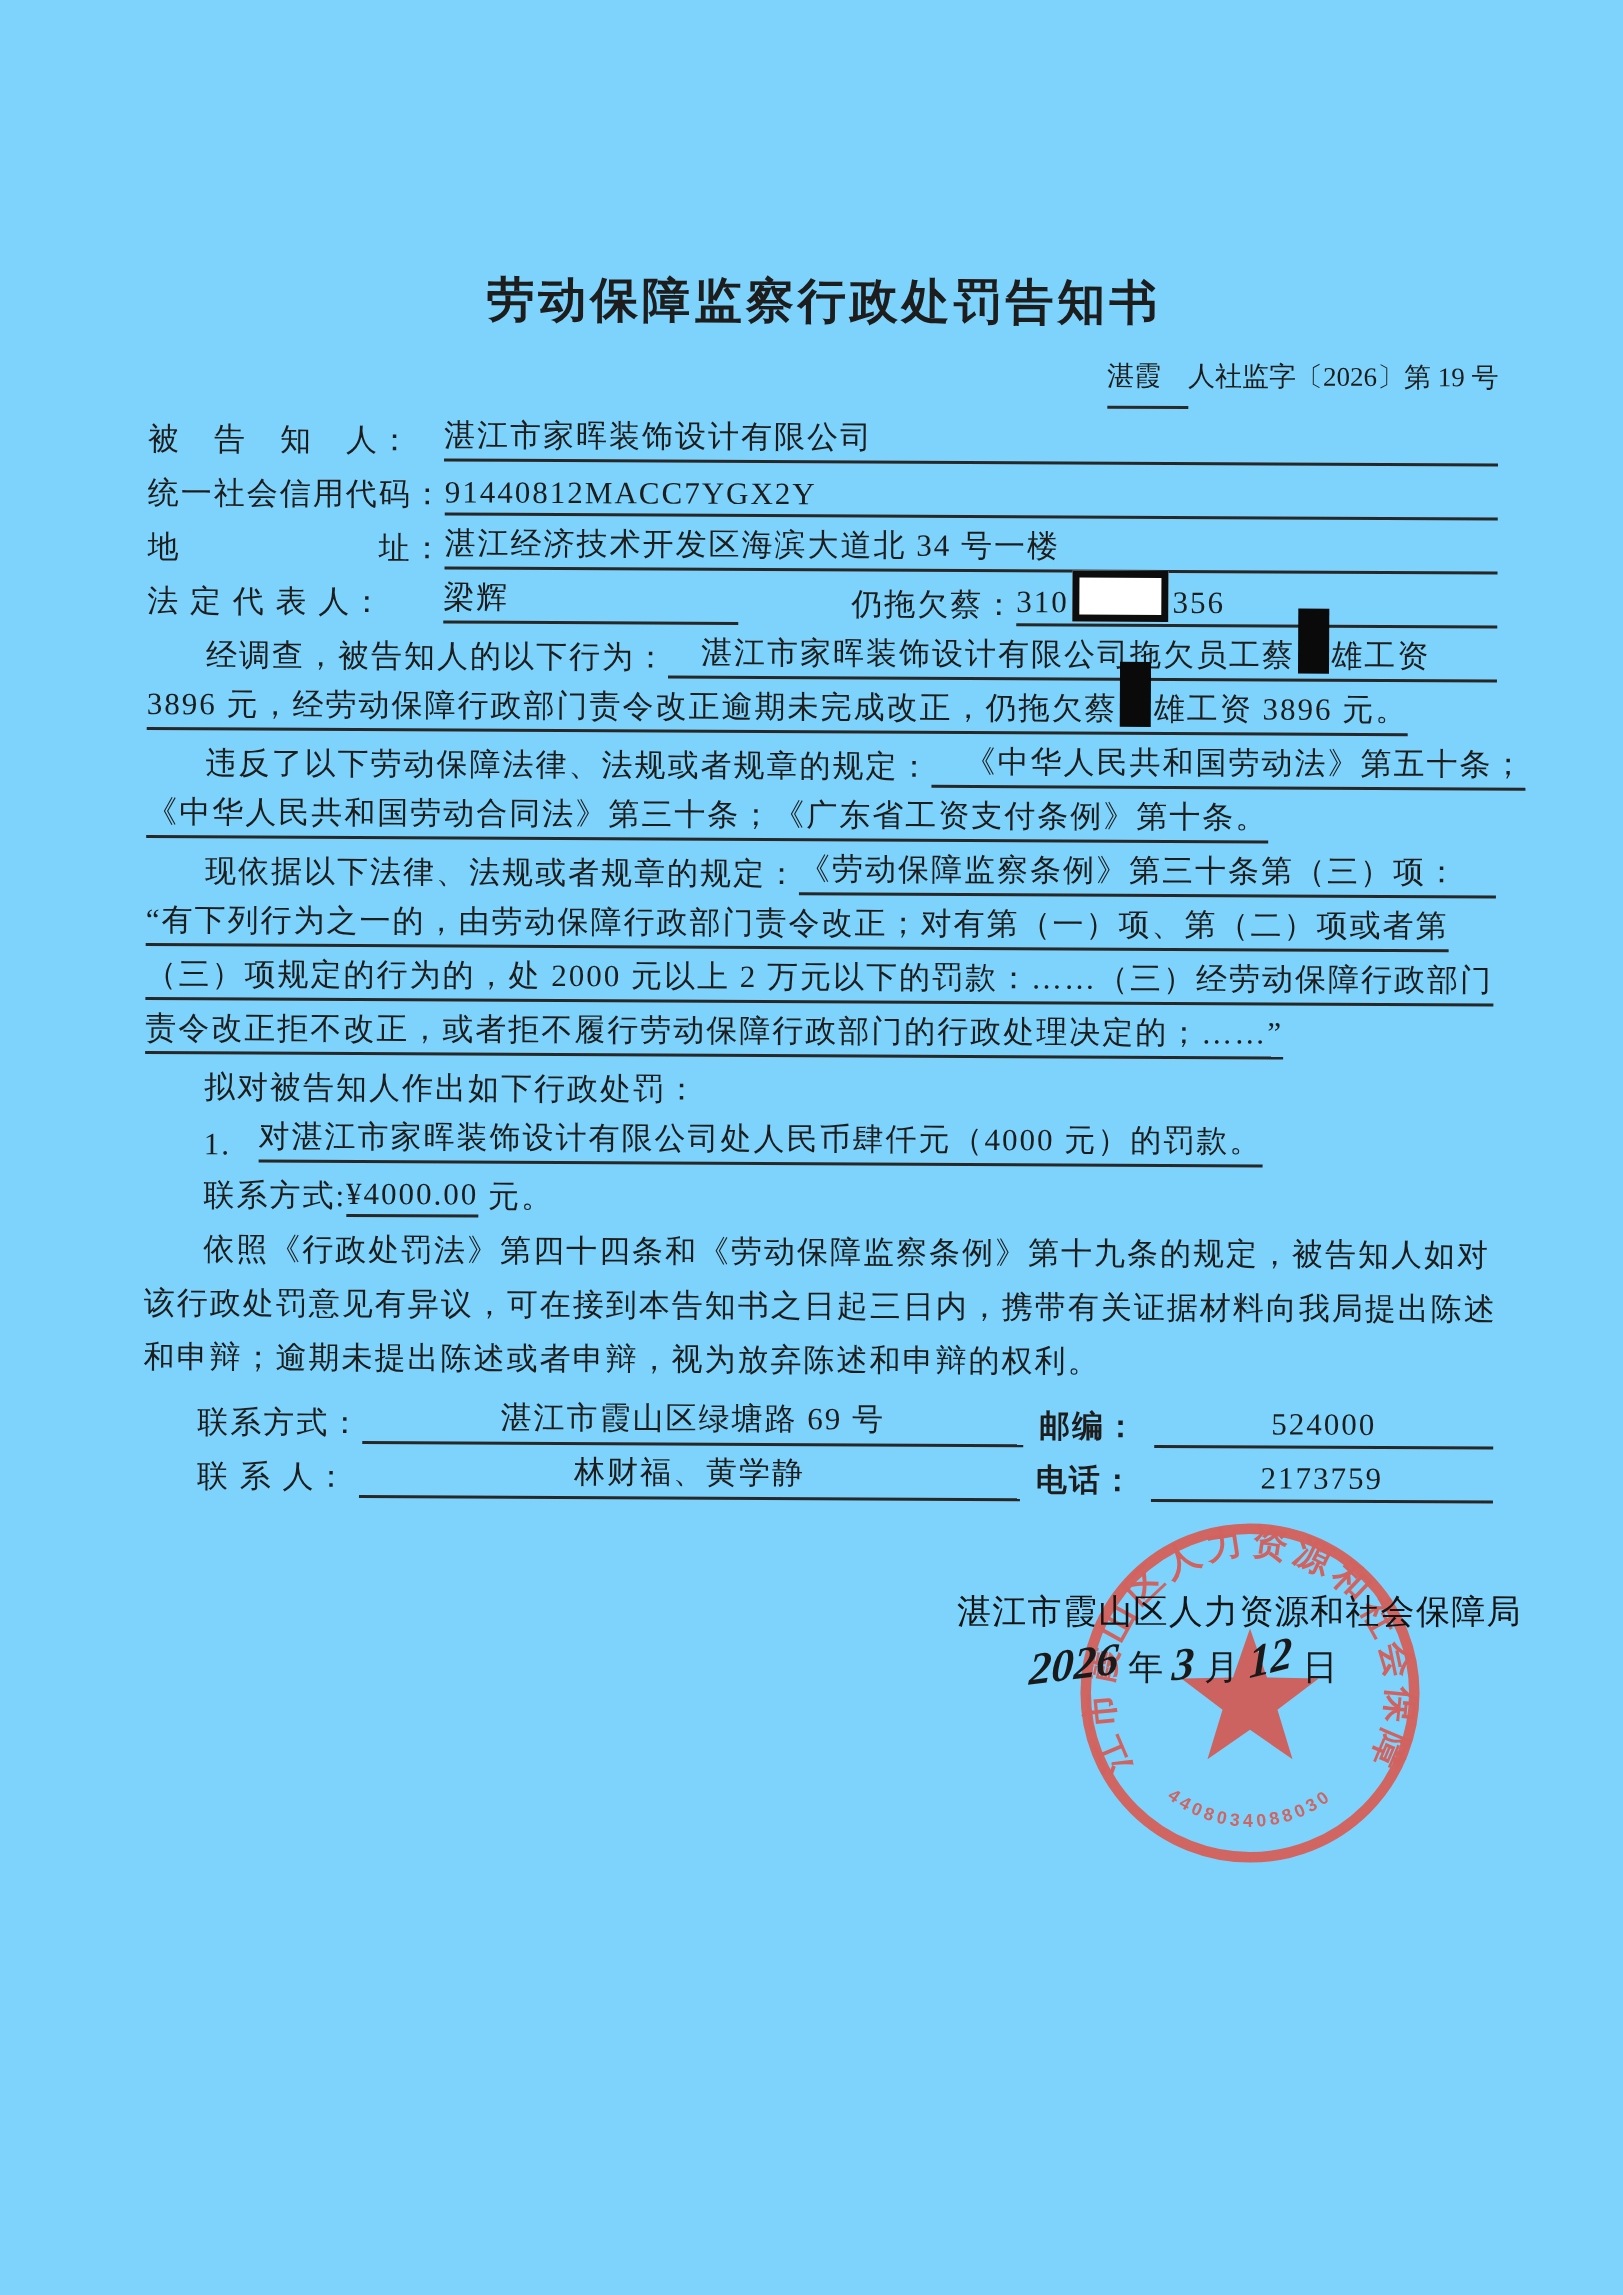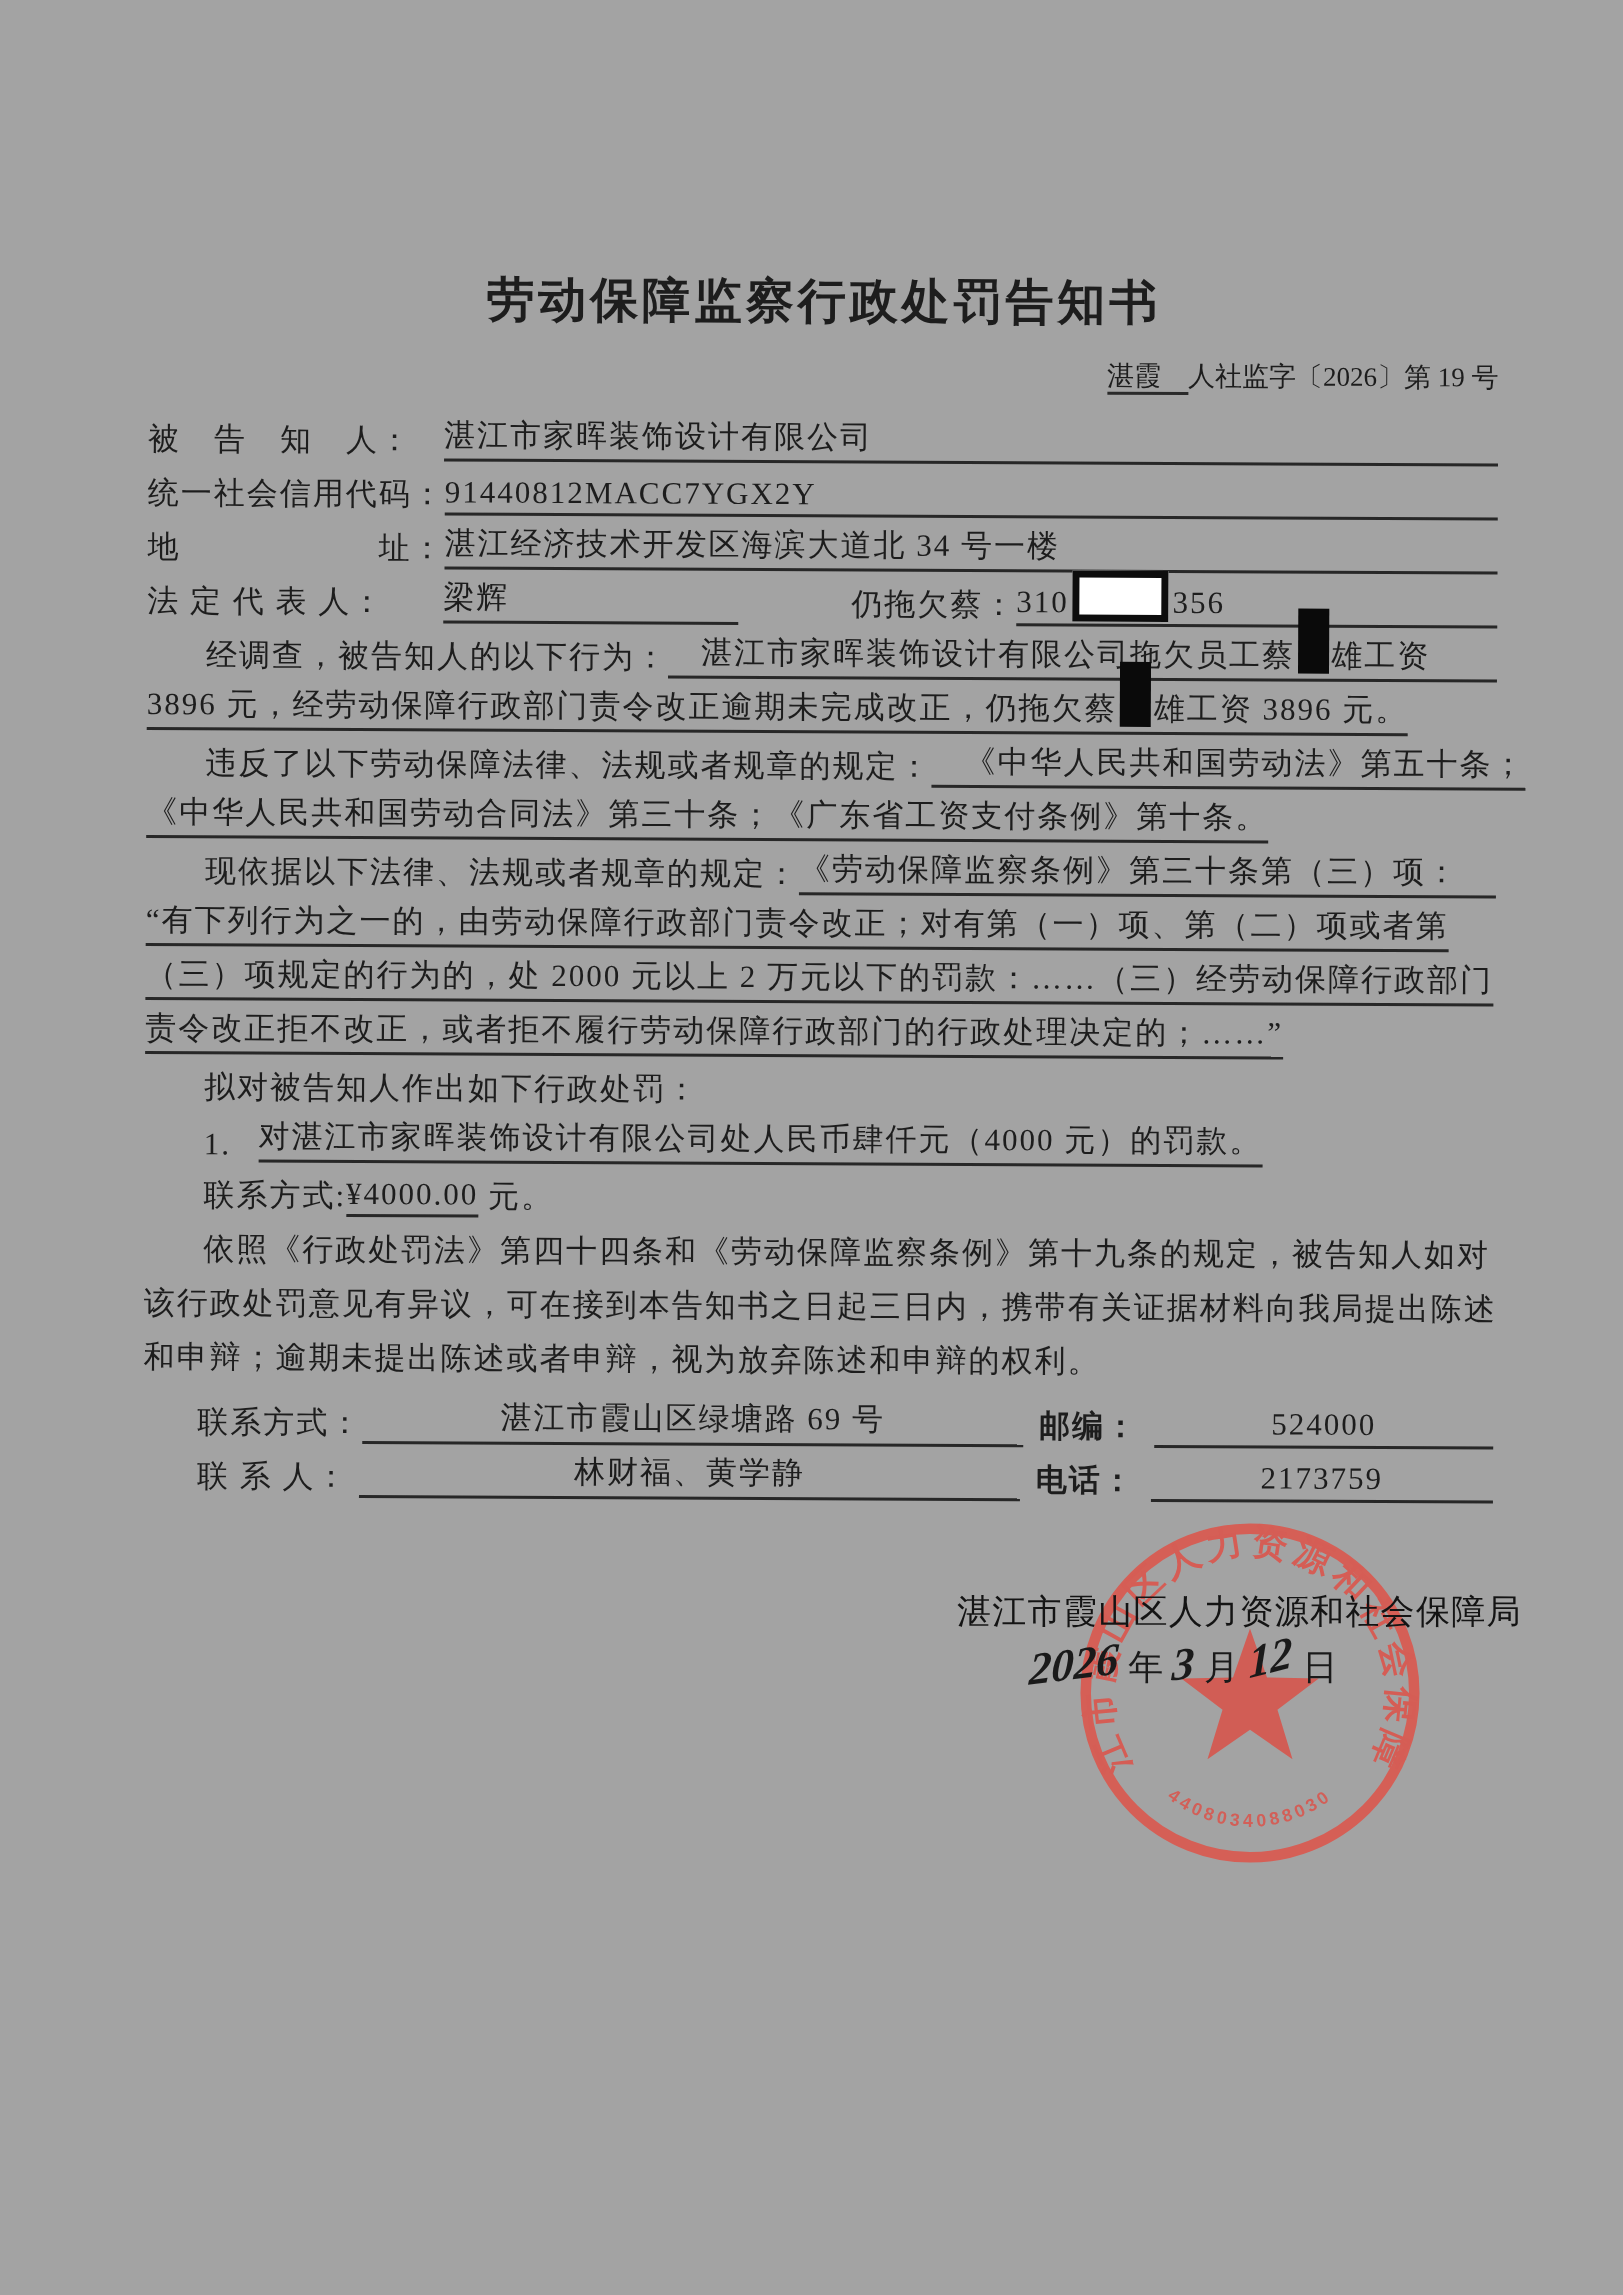--- a/index.html
+++ b/index.html
@@ -1,32 +1,32 @@
 <!DOCTYPE html>
 <html style="font-size:10.5px"><head>
 <meta charset="utf-8">
 <style>
   html,body { margin:0; padding:0; background:#ffffff; }
   .page {
-    position:relative; width:1623px; height:2295px; background:#a3a3a3;
+    position:relative; width:1623px; height:2295px; background:#7dd3fc;
     font-family:"Liberation Serif", serif; color:#1d1d1d; overflow:hidden;
   }
   .inner {
     position:absolute; left:149px; top:262px; width:1350px;
     transform:rotate(0.28deg); transform-origin:0 0;
   }
   .title {
     text-align:center; font-size:48px; font-weight:bold;
     letter-spacing:3.9px; height:80px; line-height:72px; white-space:pre;
   }
   .docno {
     text-align:right; font-size:27px; height:42px; line-height:42px;
     margin-top:7.9px; white-space:pre;
   }
-  .docno .issuer { border-bottom:3.3px solid #2a2a2a; padding-bottom:1px; }
+  .docno .issuer { border-bottom:3.3px solid #2a2a2a; padding-bottom:15px; }
   .fields { margin-top:14.4px; }
   .frow, .pline {
     display:flex; align-items:flex-end; height:54px;
     font-size:31px; letter-spacing:2px; white-space:pre;
   }
   .flabel { display:inline-block; min-width:296px; }
   .u { border-bottom:3.3px solid #272727; padding-bottom:2.6px; }
   .fill { flex:1 1 auto; }
   .w-rep { display:inline-block; width:295px; }
   .gap-rep { display:inline-block; width:113px; }

